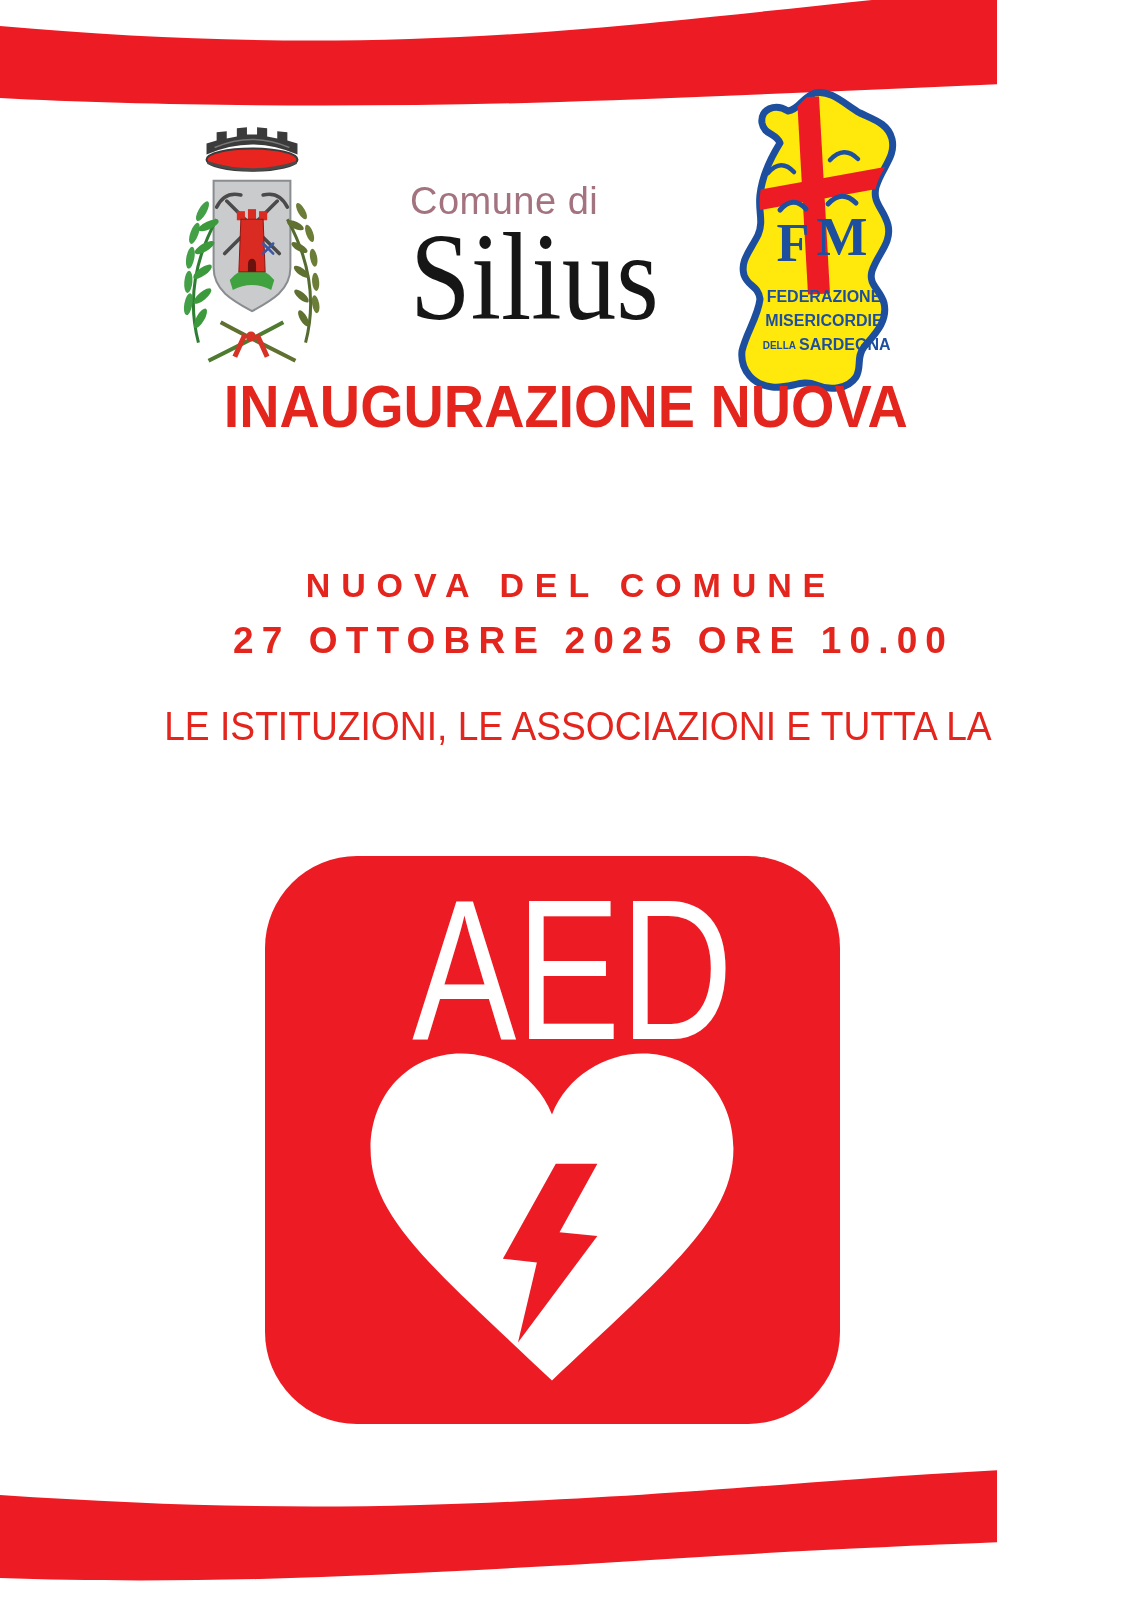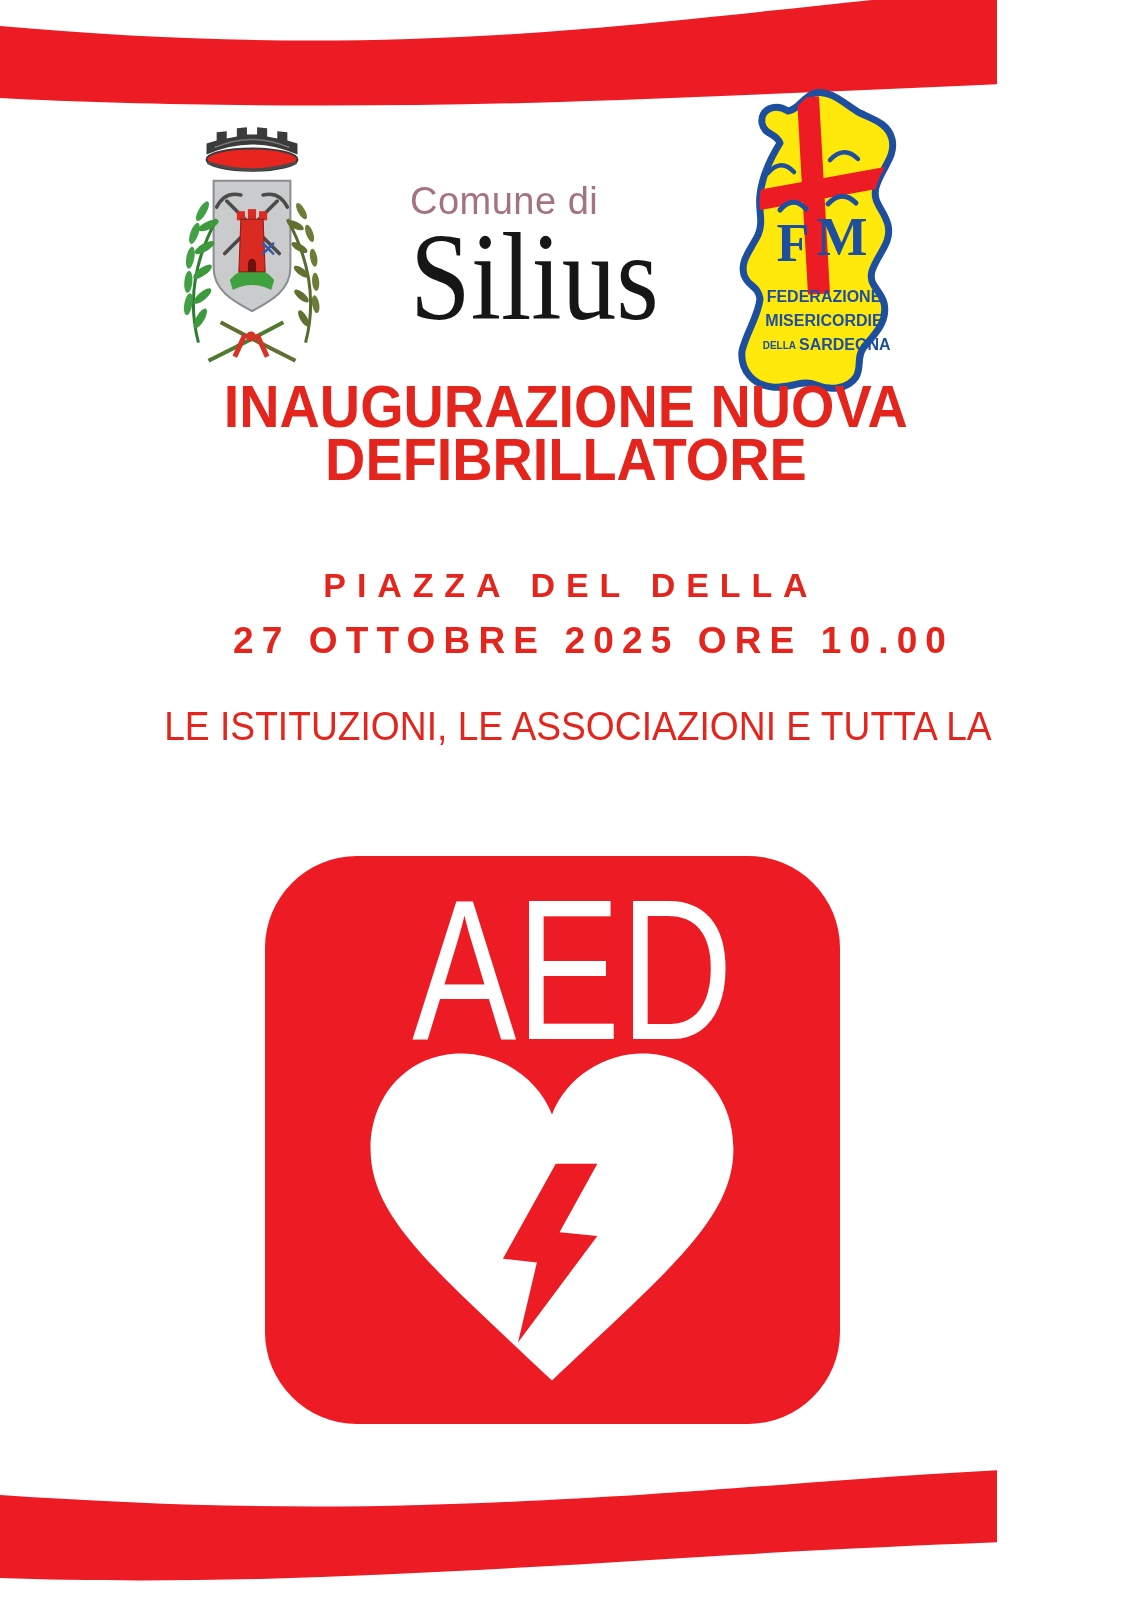--- a/index.html
+++ b/index.html
@@ -178,24 +178,23 @@
     <text x="122" y="166" text-anchor="middle" fill="#1D4F9E" font-family="Liberation Serif, serif" font-weight="700" font-size="54">M</text>
 
     <text x="104" y="213" text-anchor="middle" fill="#1D4F9E" font-weight="700" font-size="16">FEDERAZIONE</text>
     <text x="104" y="237" text-anchor="middle" fill="#1D4F9E" font-weight="700" font-size="16">MISERICORDIE</text>
     <text x="76" y="260" text-anchor="end" fill="#1D4F9E" font-weight="700" font-size="10">DELLA</text>
     <text x="79" y="261" text-anchor="start" fill="#1D4F9E" font-weight="700" font-size="16">SARDEGNA</text>
   </svg>
 
   <div class="title-block">
     <div><span class="squeeze">INAUGURAZIONE NUOVA</span></div>
-    <div><span class="squeeze">DEFIBRILLATORE</span></div>
-  </div>
-
-  <div class="event-location">PIAZZA DEL DELLA</div>
+  </div>
+
+  <div class="event-location">NUOVA DEL COMUNE</div>
   <div class="event-date">27 OTTOBRE 2025 ORE 10.00</div>
 
   <div class="invite-block">
     <div><span class="squeeze">LE ISTITUZIONI, LE ASSOCIAZIONI E TUTTA LA</span></div>
   </div>
 
   <div class="aed-logo">
     <div class="aed-word"><span class="squeeze">AED</span></div>
     <svg class="aed-heart" viewBox="0 0 100 90" preserveAspectRatio="none">
       <path d="M50,18 C46,8 36,2 26,2 C12,2 2,13 2,27 C2,45 18,58 50,88

